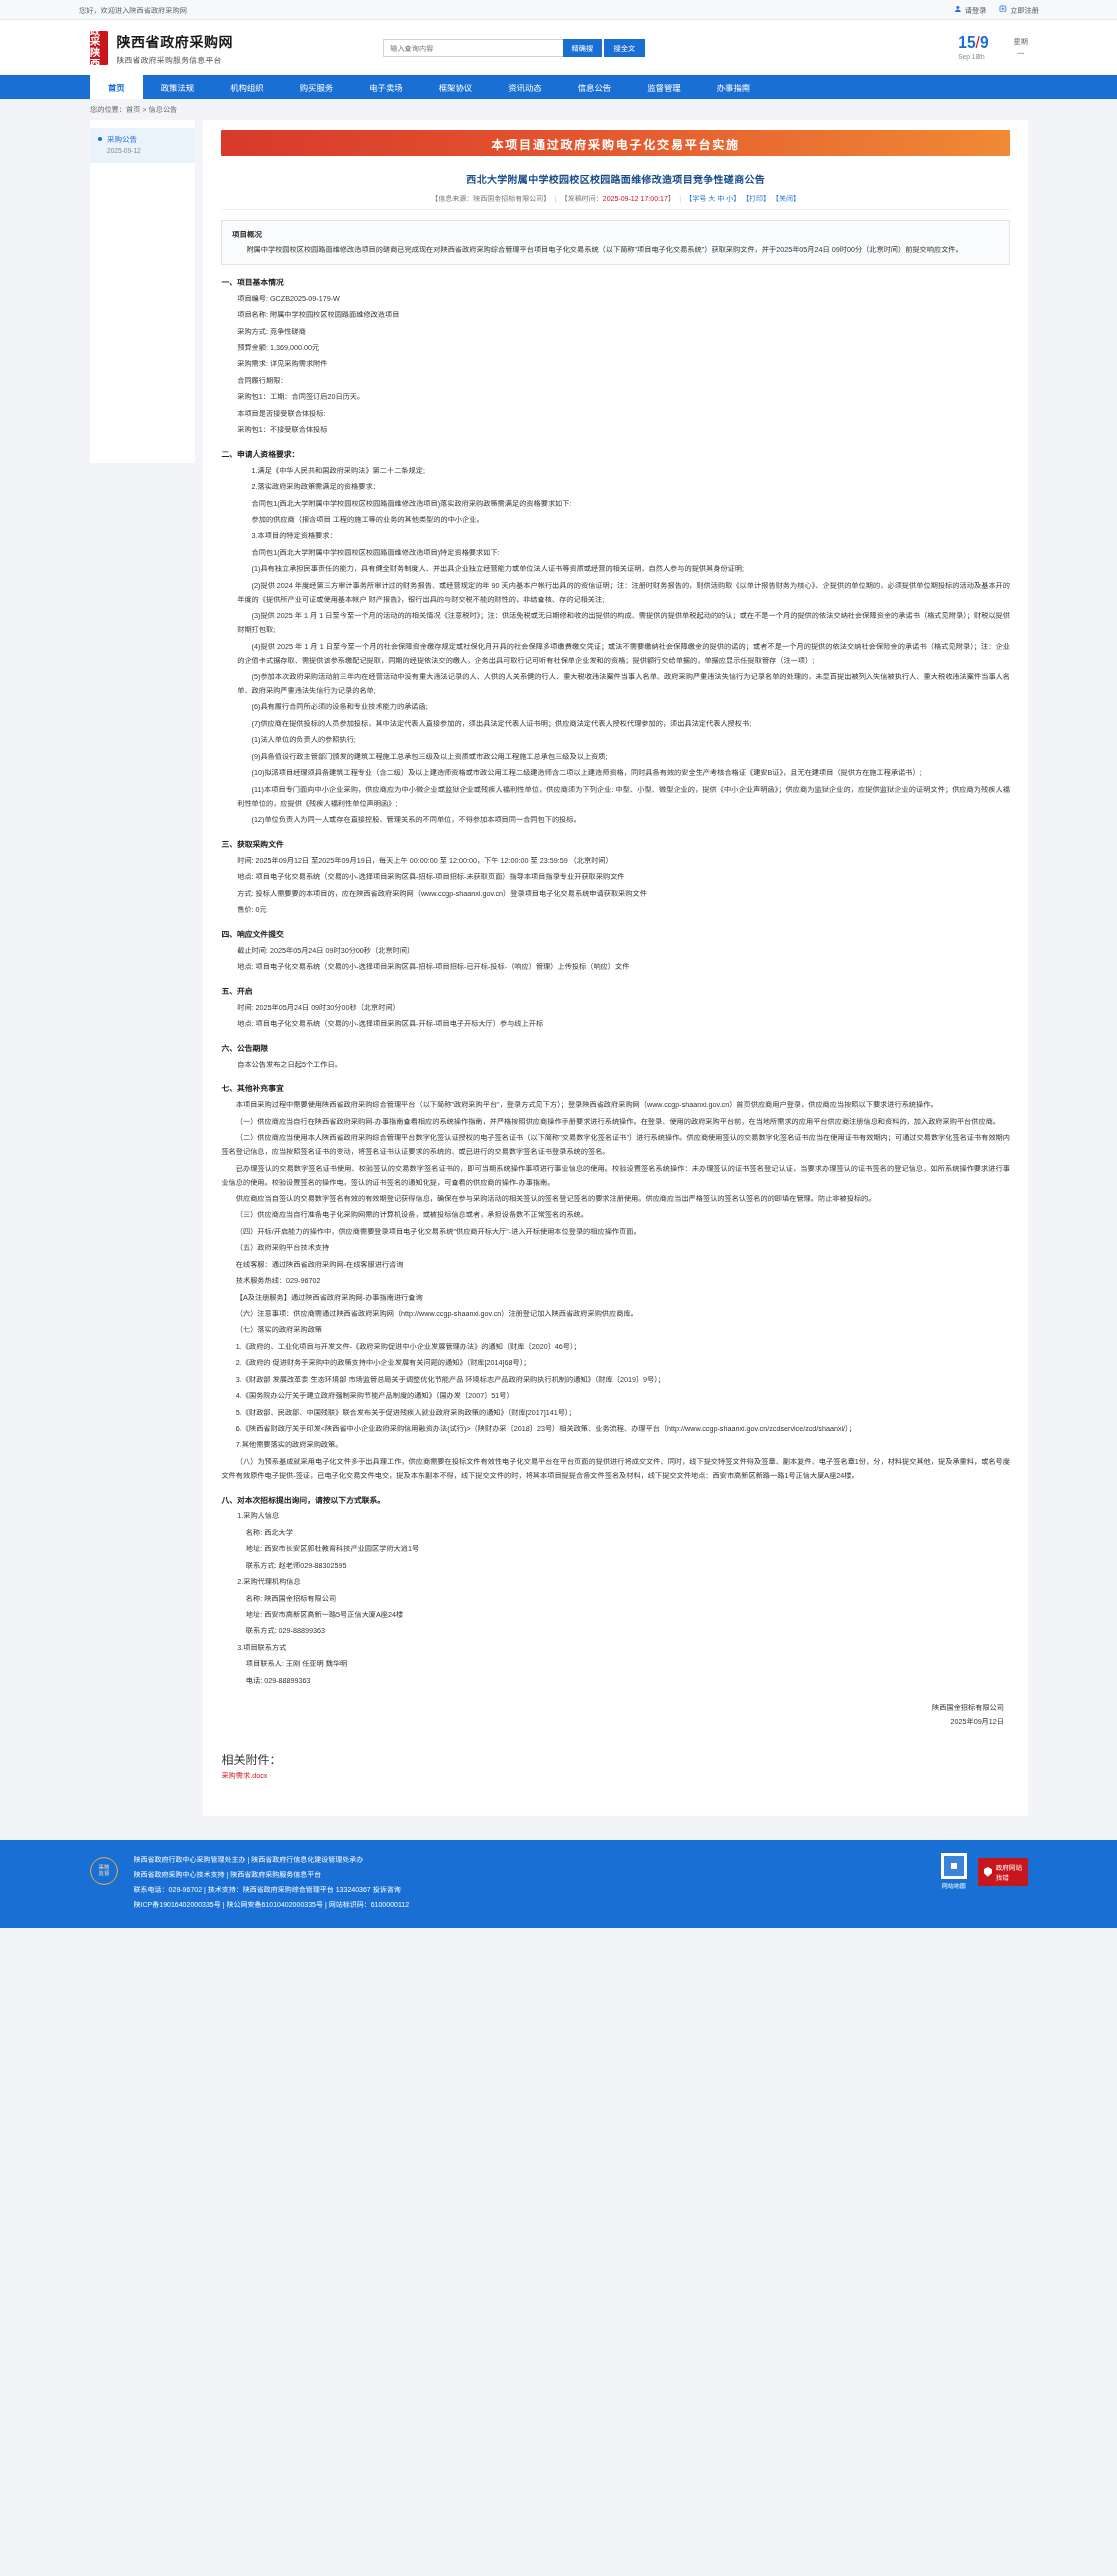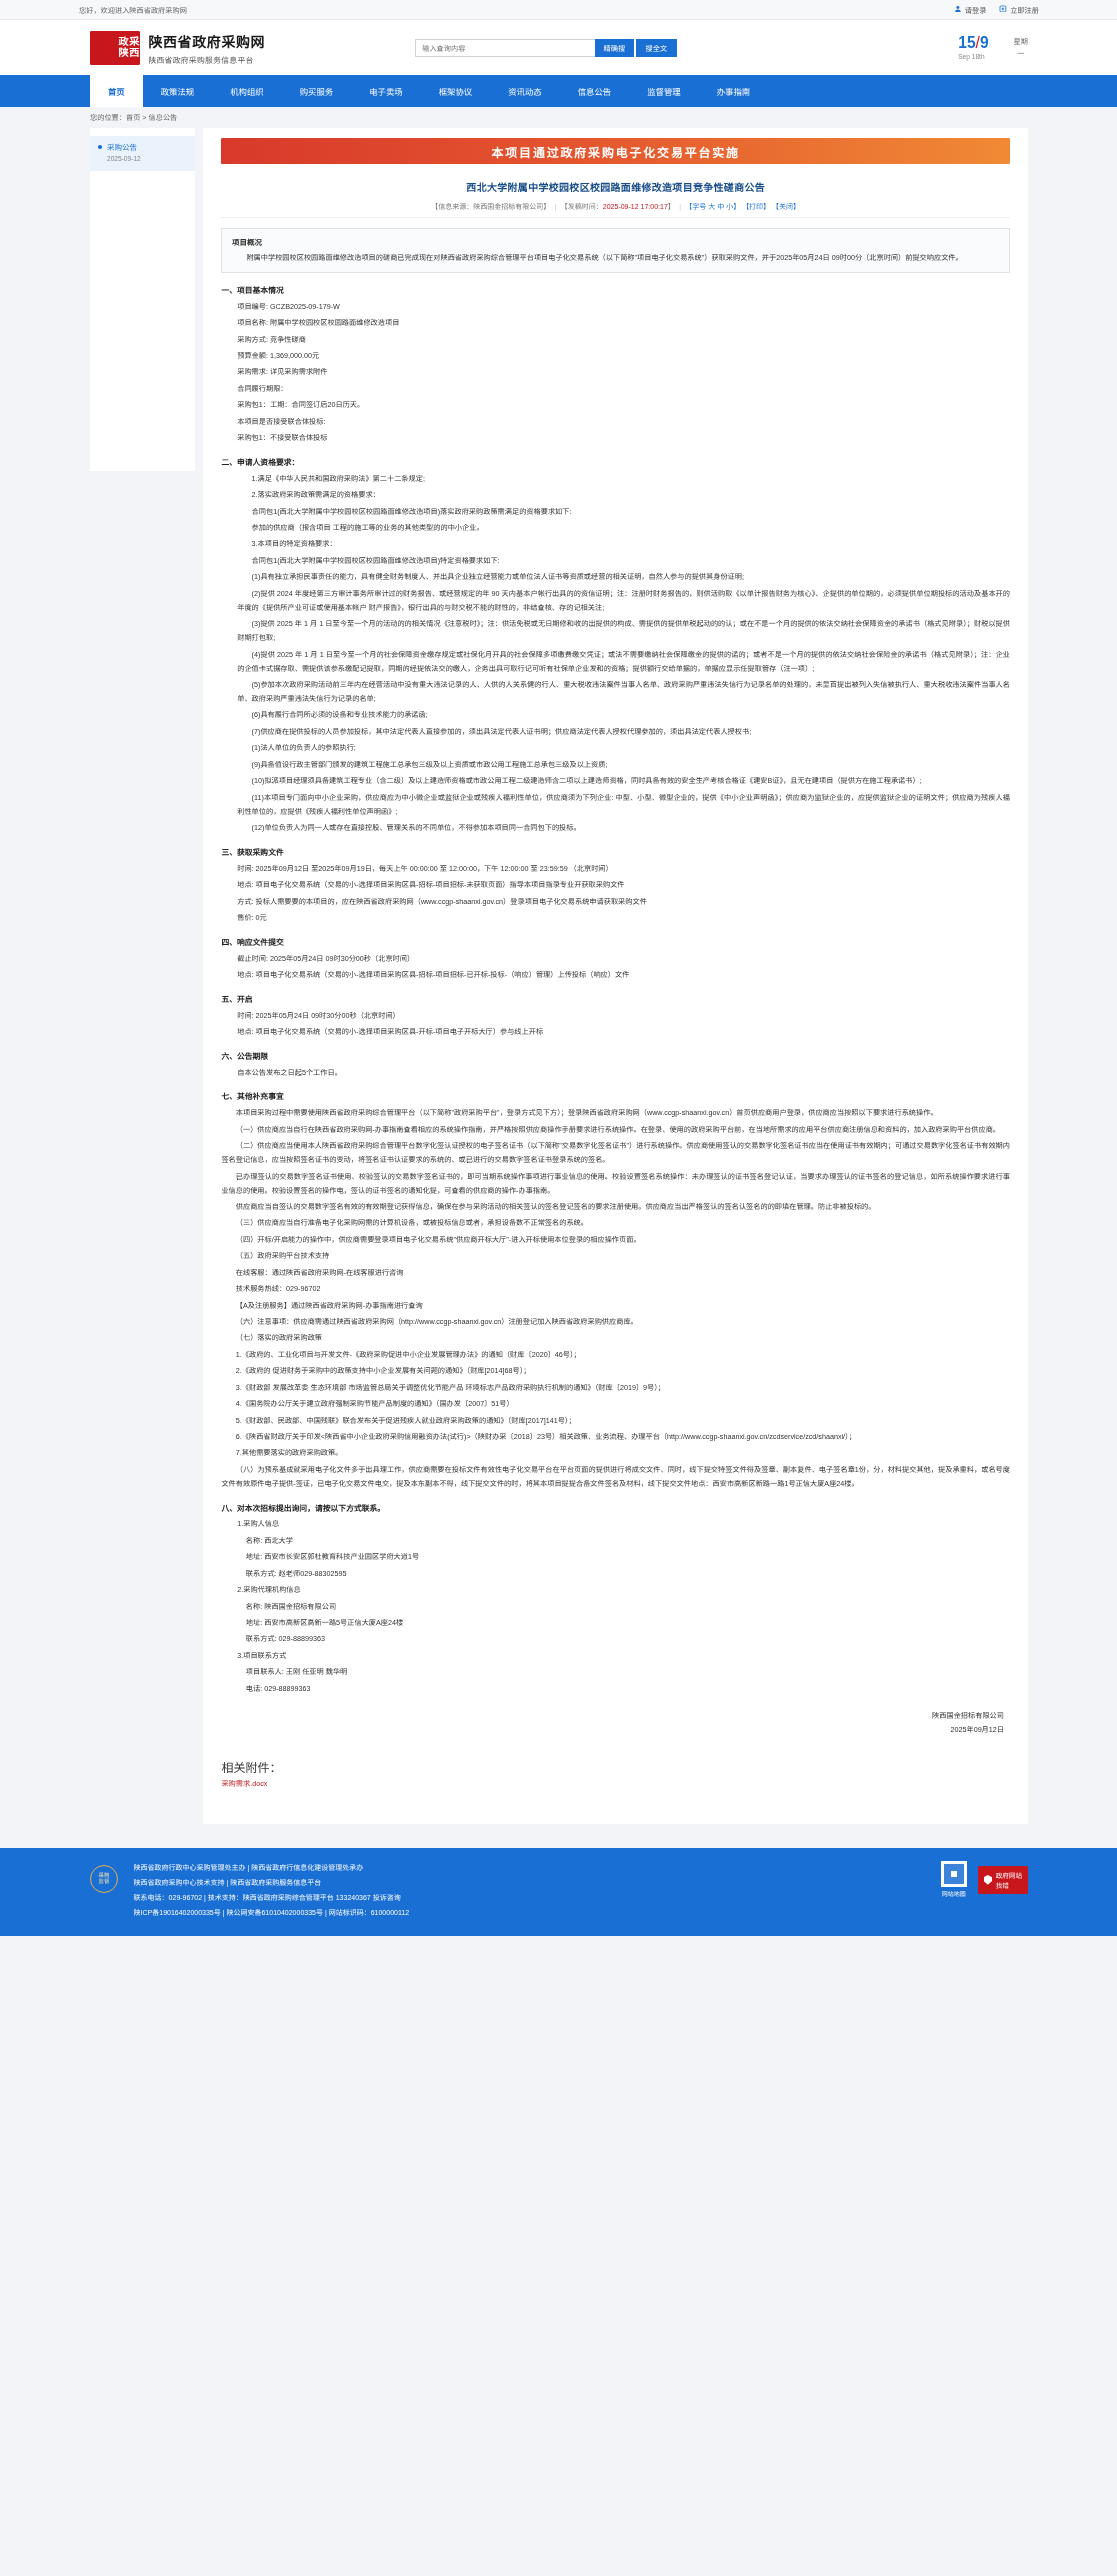--- a/index.html
+++ b/index.html
@@ -30,22 +30,22 @@
 
   
   .header {
     background: #fff;
     padding: 10.8px 90px 9.6px 90px;
     display: flex;
     align-items: center;
   }
   .logo-wrap { display:flex; align-items:center; gap:8.4px; }
   .logo-badge {
-    width: 50px; height: 34px; background:#c8161d; color:#fff;
-    display:flex; flex-direction:column; align-items:flex-end; justify-content:center;
+    width: 18px; height: 34px; background:#c8161d; color:#fff;
+    display:flex; flex-direction:column; align-items:center; justify-content:center;
     font-size:10.2px; font-weight:bold; line-height:1.05; letter-spacing:0.6px;
     border-radius:1.2px;
   }
   .logo-txt .l1 { font-size:14px; font-weight:bold; color:#1a1a1a; letter-spacing:0.6px;}
   .logo-txt .l2 { font-size:7.8px; color:#555; margin-top:3px; letter-spacing:0.3px;}
   .search-area { margin-left: 150px; display:flex; align-items:center; }
   .search-input {
     width: 180px; height: 18px; border:0.6px solid #d0d3d6; border-right:none;
     padding: 0 6px; font-size: 7.2px; outline:none; color:#333; background:#fff;
   }
@@ -55,21 +55,21 @@
   }
   .search-btn.alt { background:#1a6fd4; margin-left:2.4px; padding:0 9.6px; }
   .date-block { margin-left:auto; display:flex; align-items:center; gap:25px; }
   .date-big { font-size:15.6px; color:#1a6fd4; font-weight:bold; }
   .date-big .slash { color:#c8161d; font-weight:normal; }
   .date-sub { font-size:6.6px; color:#888; line-height:1.5;}
   .week { font-size:7.2px; color:#666; line-height:1.7; text-align:center;}
 
   
   .nav {
-    background:#1a6fd4; height:32px; display:flex; align-items:stretch;
+    background:#1a6fd4; height:24px; display:flex; align-items:stretch;
     padding: 0 90px;
   }
   .nav-inner { display:flex; align-items:stretch; }
   .nav-item {
     color:#fff; font-size:8.4px; padding: 0 18px; display:flex; align-items:center;
     cursor:pointer; white-space:nowrap;
   }
   .nav-item.active { background:#ffffff; color:#1a6fd4; font-weight:bold; }
 
   

